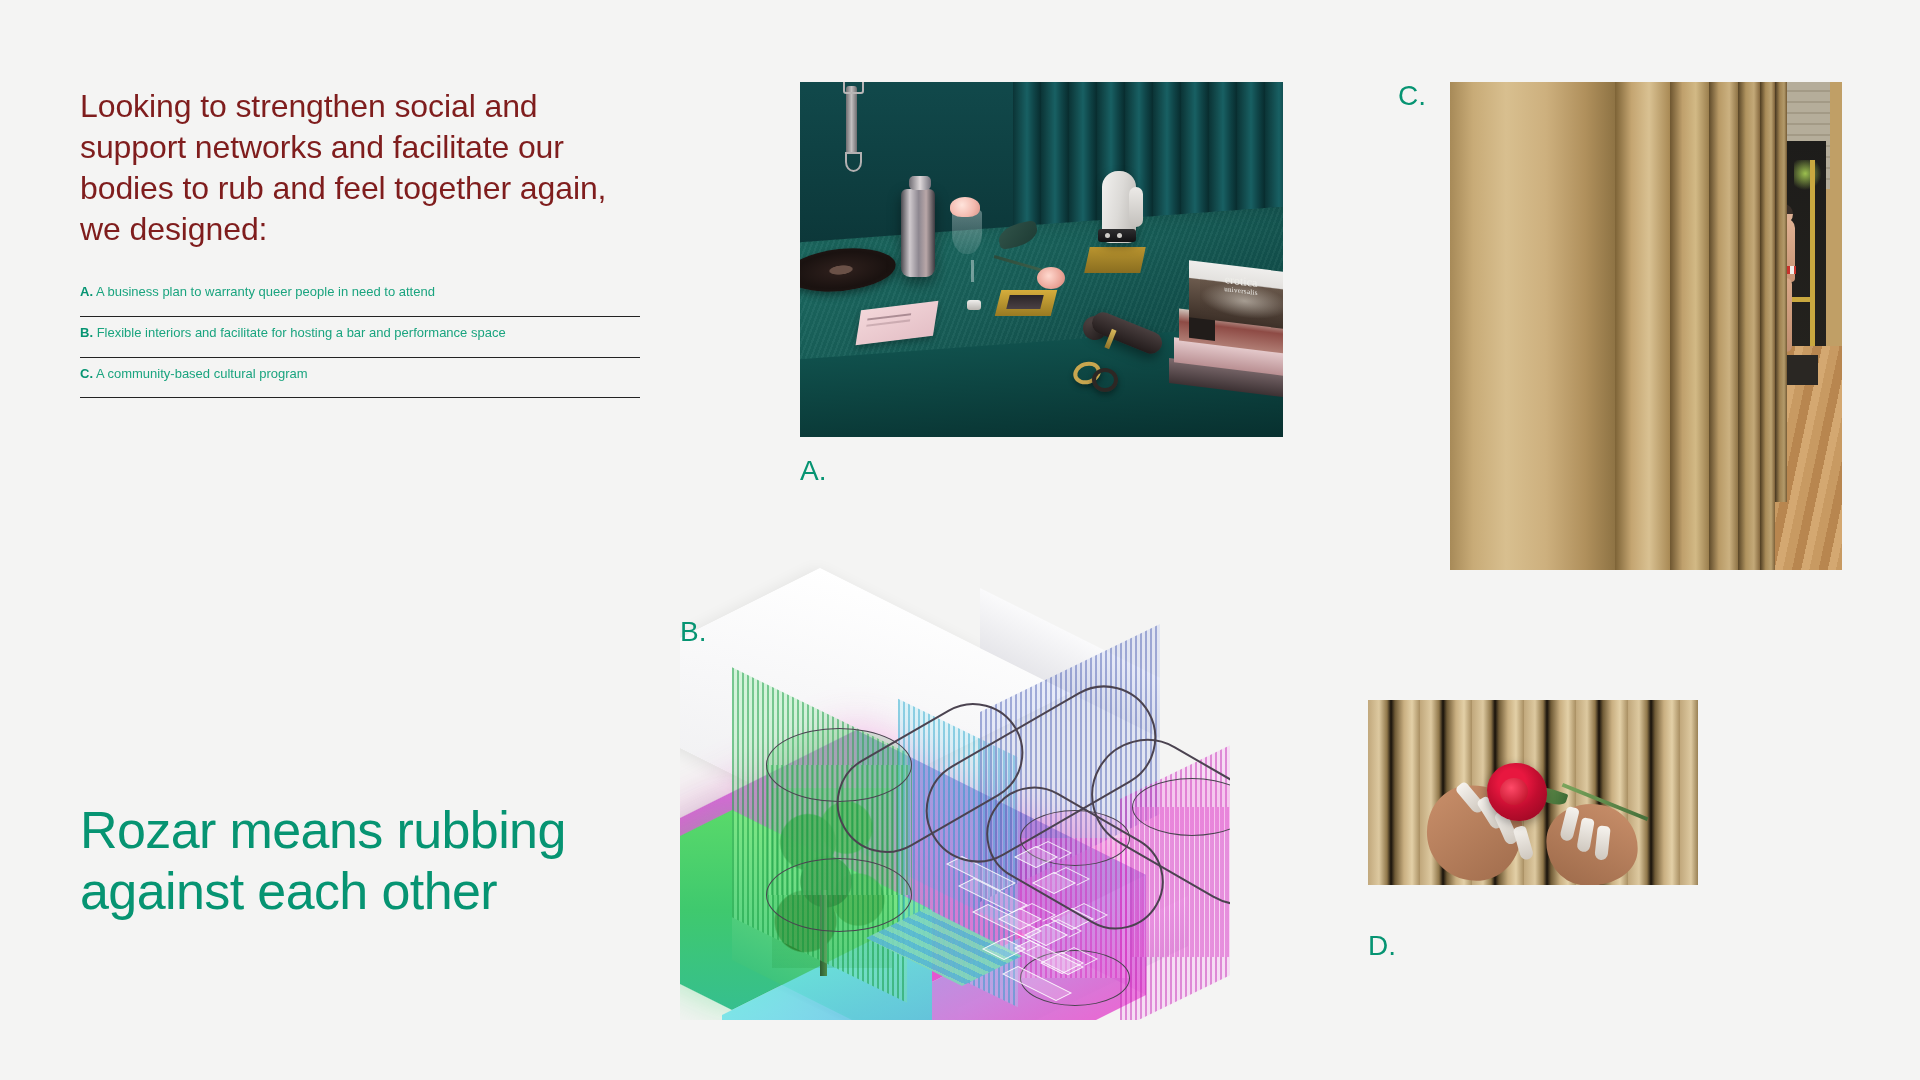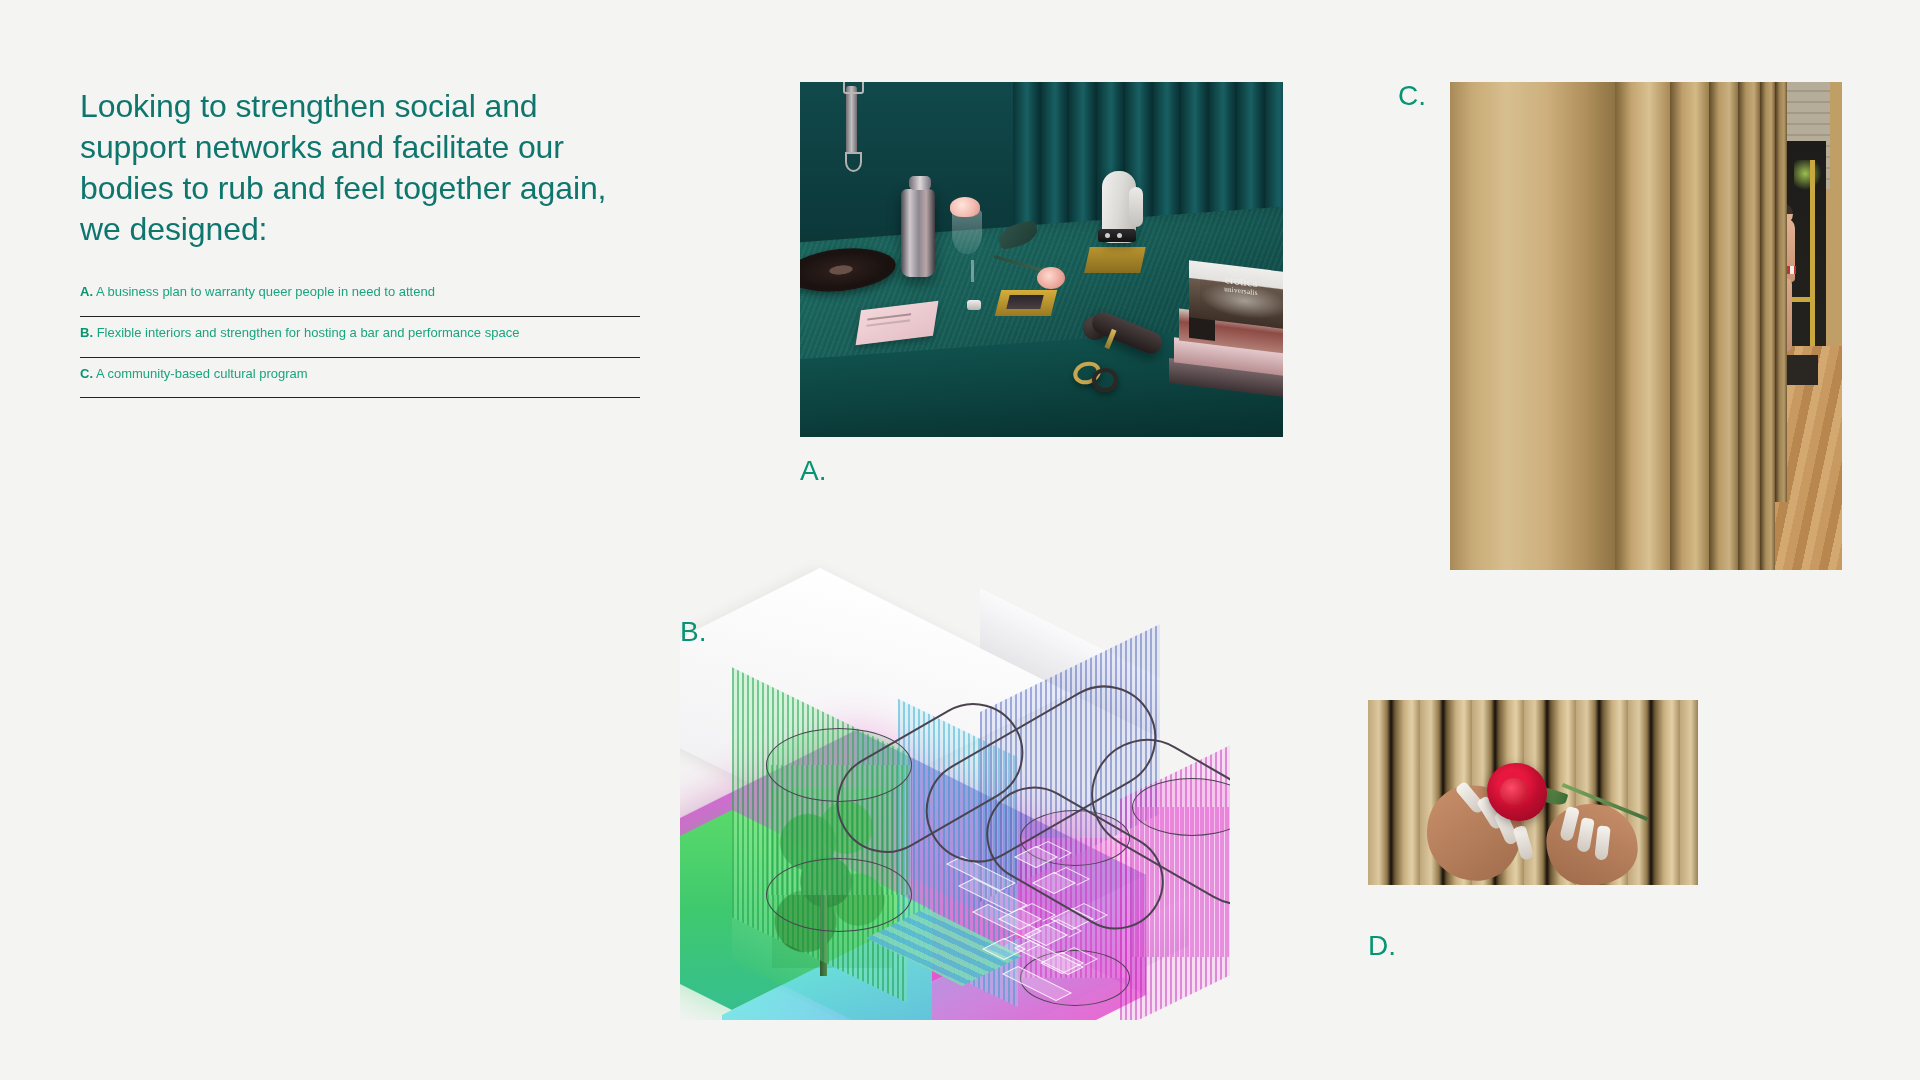--- a/index.html
+++ b/index.html
@@ -10,21 +10,21 @@
     font-family:"Liberation Sans", sans-serif;
     overflow:hidden;
   }
   .slide { position:relative; width:1920px; height:1080px; background:#f4f4f3; }
 
   
   .intro {
     position:absolute; left:80px; top:86px; width:560px;
   }
   .intro-heading {
-    color:#0f766e; font-size:32px; line-height:1.28; font-weight:400;
+    color:#7f1d1d; font-size:32px; line-height:1.28; font-weight:400;
     letter-spacing:-0.1px;
   }
   .designed-list { margin-top:26px; width:560px; }
   .designed-item { padding:7px 0 14px 0; }
   .designed-item .row {
     color:#1aa47f; font-size:13px; line-height:1.45; font-weight:400;
   }
   .designed-item .row b { color:#069472; font-weight:700; }
   .divider { height:1px; background:#222; width:560px; }
 
@@ -320,37 +320,38 @@
         <div class="row">
           <b>A.</b>
           <span>A business plan to warranty queer people in need to attend</span>
         </div>
       </div>
       <div class="divider"></div>
 
       <div class="designed-item">
         <div class="row">
           <b>B.</b>
-          <span>Flexible interiors and strengthen for hosting a bar and performance space</span>
+          <span>Flexible interiors and facilitate for hosting a bar and performance space</span>
         </div>
       </div>
       <div class="divider"></div>
 
       <div class="designed-item">
         <div class="row">
           <b>C.</b>
           <span>A community-based cultural program</span>
         </div>
       </div>
       <div class="divider"></div>
 
 
     </div>
   </div>
 
+  <div class="big-title">Rozar means rubbing against each other</div>
 
   <div class="fig" id="fig-a">
     <div class="a-scene">
       <div class="a-curtain2"></div>
       <div class="a-curtain"></div>
       <div class="a-strap"></div>
       <div class="a-table"></div>
       <div class="a-tablefront"></div>
       <div class="a-vinyl"></div>
       <div class="a-leaf"></div>

